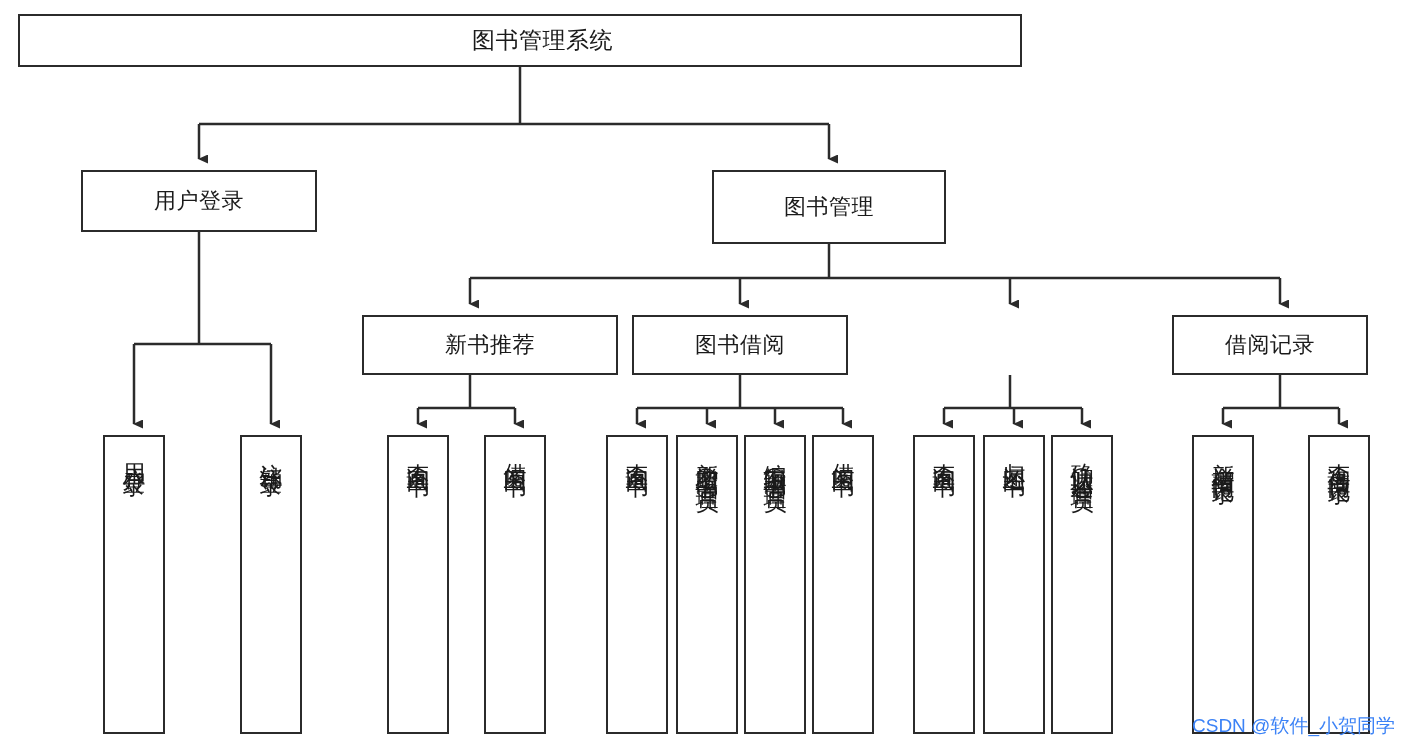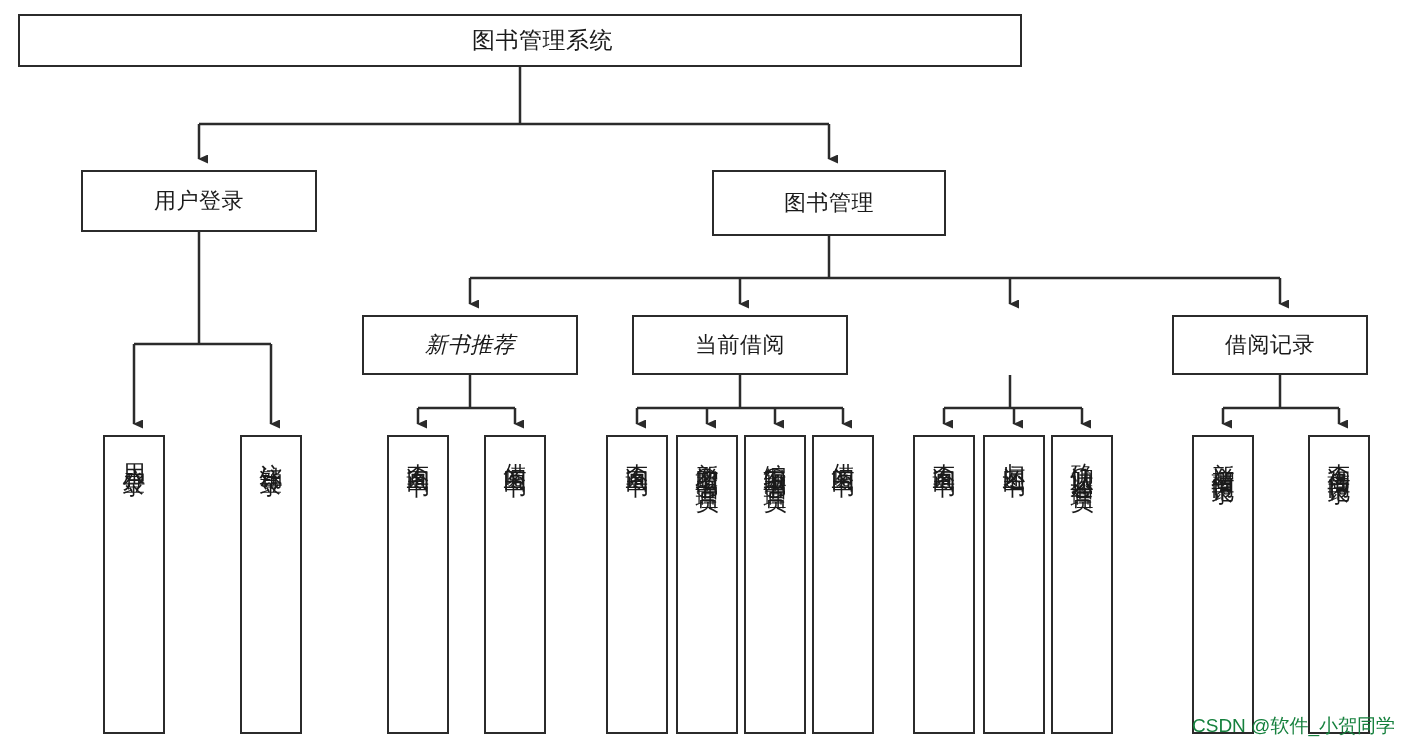--- a/index.html
+++ b/index.html
@@ -61,21 +61,21 @@
     margin: 0 auto;
   }
   .node.root .node-label {
     font-size: 23px;
   }
   .watermark {
     position: absolute;
     left: 1192px;
     top: 713px;
     font-size: 19px;
-    color: #15803d;
+    color: #3b82f6;
     font-family: "Liberation Sans", "DejaVu Sans", sans-serif;
     white-space: pre;
     user-select: none;
   }
 </style>
 </head>
 <body>
 
 <div id="diagram-root">
   <svg class="edges" viewBox="0 0 1405 747">
@@ -119,28 +119,28 @@
         <path d="M 1223 408 L 1223 424" stroke="#2b2b2b" stroke-width="2.5" fill="none" marker-end="url(#arrowhead)"></path>
         <path d="M 1339 408 L 1339 424" stroke="#2b2b2b" stroke-width="2.5" fill="none" marker-end="url(#arrowhead)"></path>
       </g>
   </svg>
 <div class="node horizontal root" style="left: 18px; top: 14px; width: 1004px; height: 53px; padding-left: 45px;">
       <span class="node-label">图书管理系统</span>
     </div>
     <div class="node horizontal" style="left: 81px; top: 170px; width: 236px; height: 62px;">
       <span class="node-label">用户登录</span>
     </div>
-    <div class="node horizontal" style="left: 712px; top: 170px; width: 234px; height: 66px;">
+    <div class="node horizontal" style="left: 712px; top: 170px; width: 234px; height: 74px;">
       <span class="node-label">图书管理</span>
     </div>
-    <div class="node horizontal" style="left: 362px; top: 315px; width: 216px; height: 60px; font-style: italic;">
+    <div class="node horizontal" style="left: 362px; top: 315px; width: 256px; height: 60px;">
       <span class="node-label">新书推荐</span>
     </div>
     <div class="node horizontal" style="left: 632px; top: 315px; width: 216px; height: 60px;">
-      <span class="node-label">当前借阅</span>
+      <span class="node-label">图书借阅</span>
     </div>
     <div class="node horizontal" style="left: 1172px; top: 315px; width: 196px; height: 60px;">
       <span class="node-label">借阅记录</span>
     </div>
     <div class="node vertical" style="left: 103px; top: 435px; width: 62px; height: 299px;">
       <span class="node-label">用户登录</span>
     </div>
     <div class="node vertical" style="left: 240px; top: 435px; width: 62px; height: 299px;">
       <span class="node-label">注销登录</span>
     </div>

